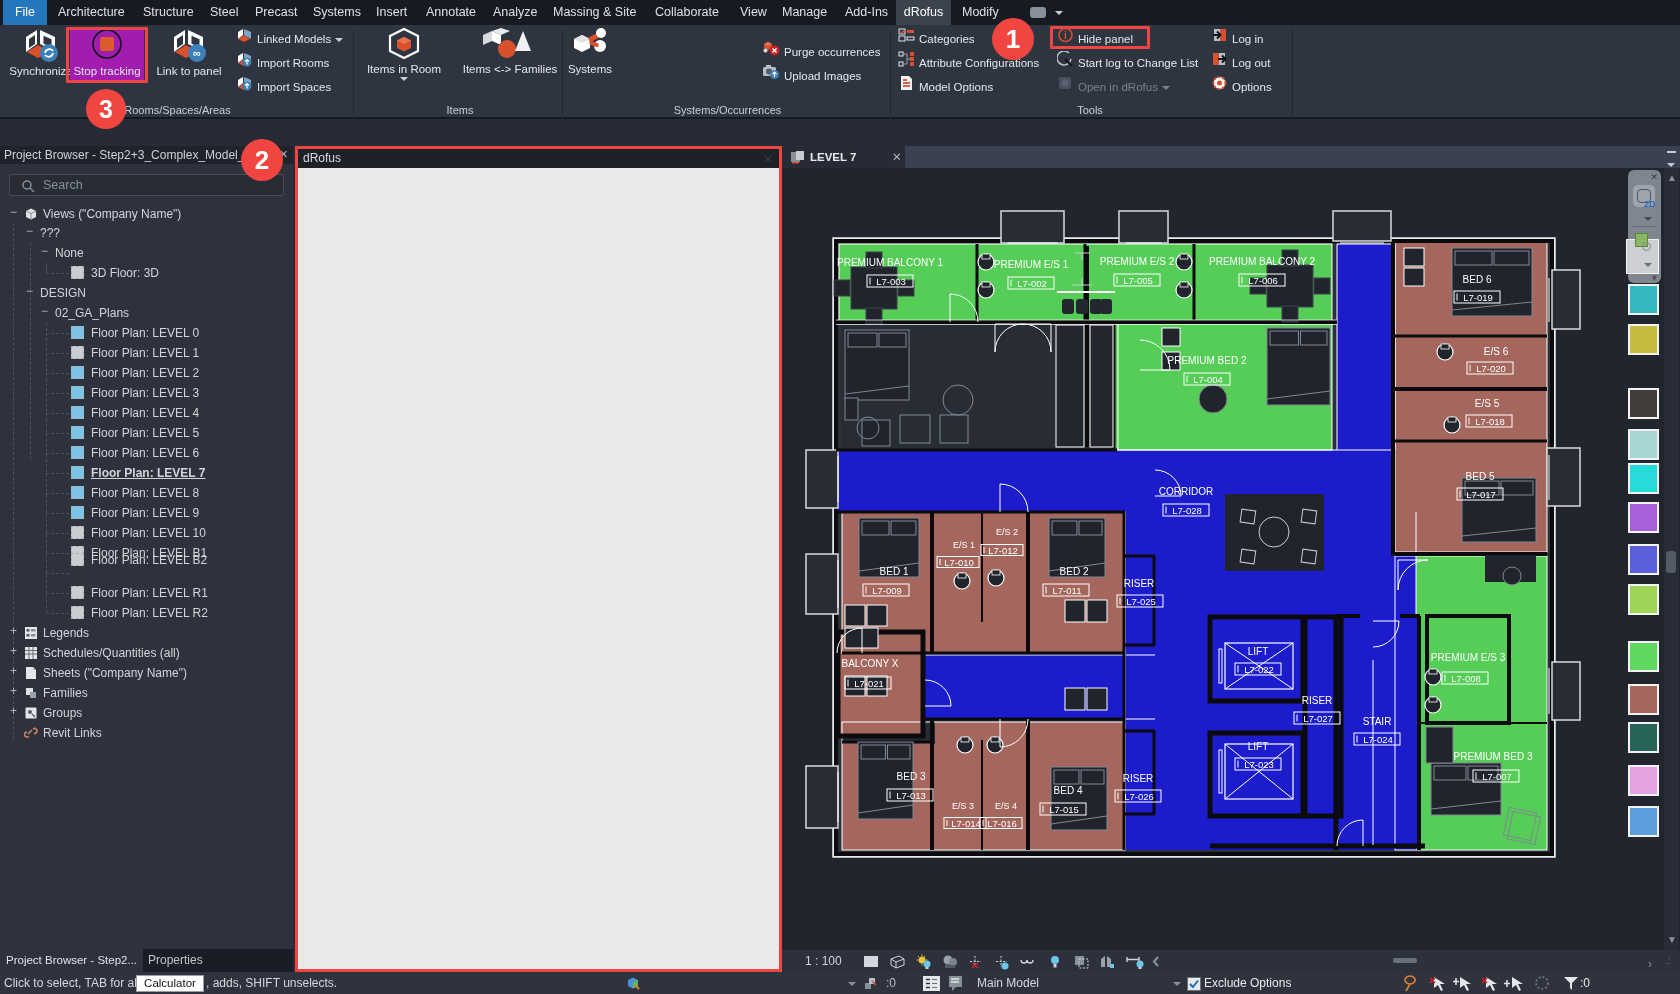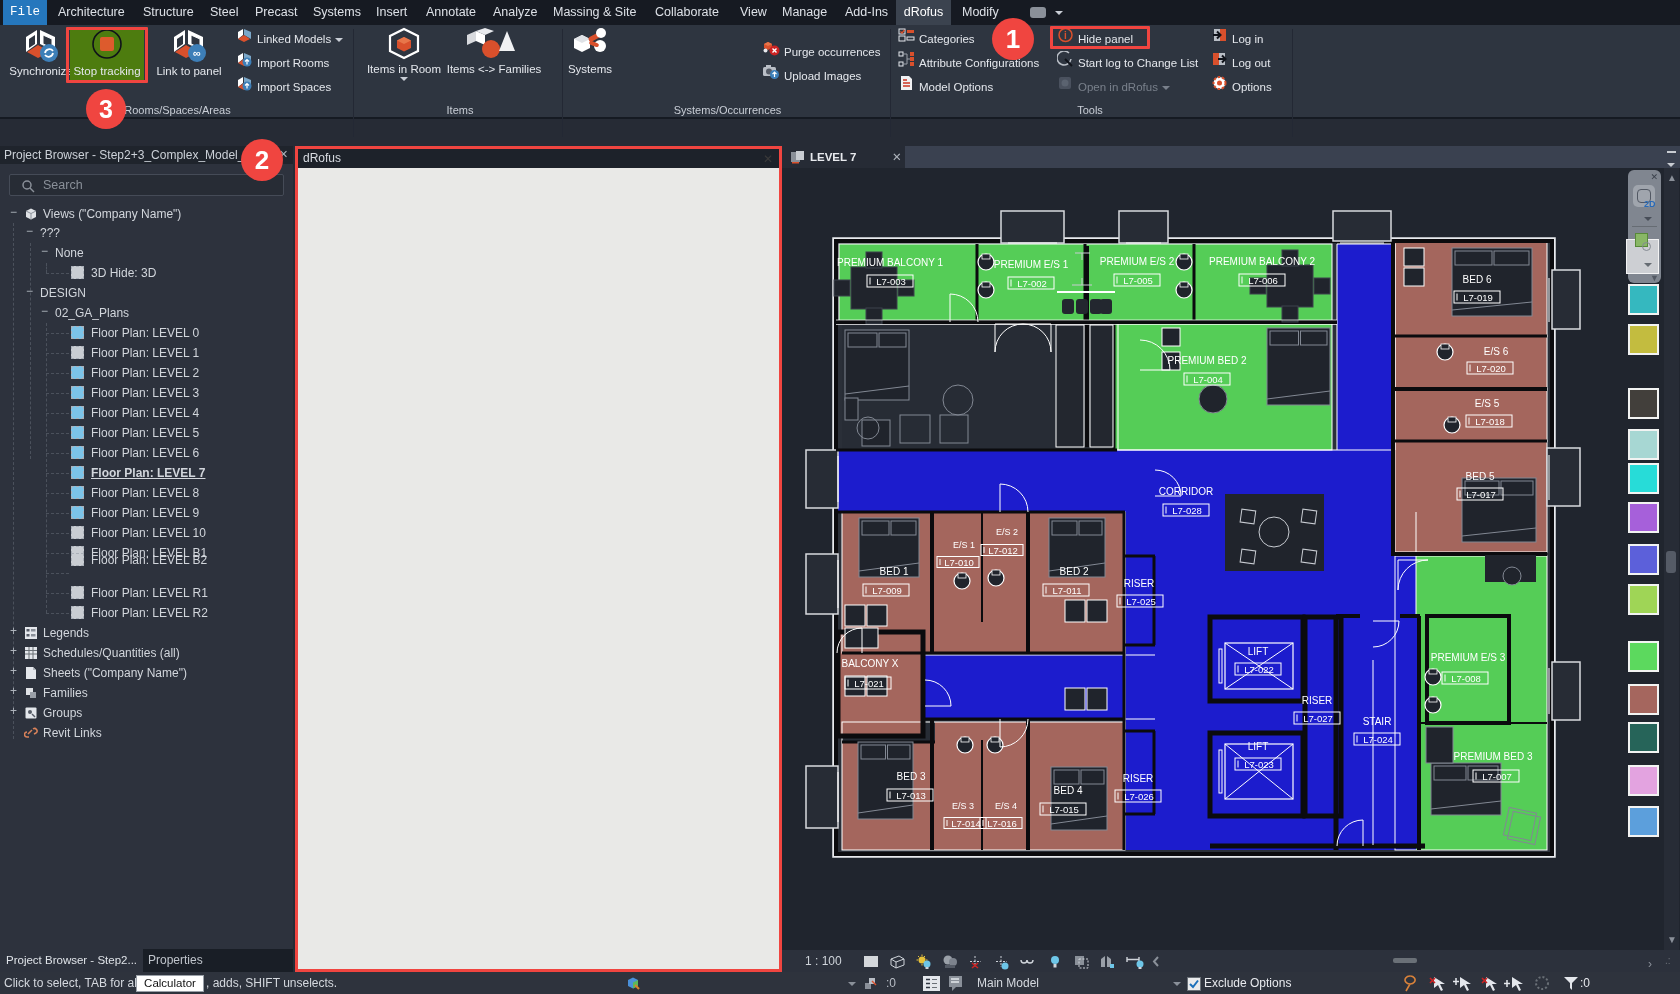--- a/index.html
+++ b/index.html
@@ -2,21 +2,21 @@
 <html><head>
 <meta charset="utf-8">
 <style>
 html,body{margin:0;padding:0;width:1680px;height:994px;overflow:hidden;background:#262b35;font-family:"Liberation Sans",sans-serif;}
 *{box-sizing:border-box;}
 .abs{position:absolute;}
 #app{position:relative;width:1680px;height:994px;}
 
 #menubar{position:absolute;left:0;top:0;width:1680px;height:25px;background:#161a22;color:#dde1e7;font-size:12.5px;}
 #menubar .mi{position:absolute;top:0;height:25px;line-height:25px;}
-#menubar .file{background:#2577bd;color:#fff;text-align:center;font-family:Liberation Mono, monospace;}
+#menubar .file{background:#2577bd;color:#fff;text-align:center;}
 #menubar .dtab{background:#3b434f;color:#fff;text-align:center;}
 
 #ribbon{position:absolute;left:0;top:25px;width:1680px;height:94px;background:#2e3540;border-bottom:2px solid #151a22;color:#e4e7ec;font-size:11.5px;}
 .rsep{position:absolute;top:4px;height:108px;width:1px;background:#232834;}
 .glabel{position:absolute;top:77px;height:16px;line-height:16px;font-size:11px;color:#c9ced6;text-align:center;}
 .bigbtn{position:absolute;top:2px;width:74px;text-align:center;color:#e4e7ec;white-space:nowrap;}
 .rowbtn{position:absolute;height:24px;line-height:24px;white-space:nowrap;}
 .rowbtn .lab{margin-left:4px;}
 .caret{display:inline-block;width:0;height:0;border-left:4px solid transparent;border-right:4px solid transparent;border-top:4px solid #c9ced6;vertical-align:middle;margin-left:4px;}
 
@@ -71,21 +71,21 @@
 <svg width="38" height="36" viewBox="0 0 38 36">
           <path d="M4 10 L15 3 L15 17 L4 25 Z" fill="#fff"></path>
           <path d="M7 12 L13 8 L13 17 L7 21 Z" fill="#2e3540"></path>
           <path d="M18 3 L33 10 L33 24 L18 17 Z" fill="#fff"></path>
           <path d="M21 8 L30 12 L30 21 L21 17 Z" fill="#2e3540" stroke="#fff" stroke-width="1"></path>
           <path d="M5 25 L16 18 L28 25 L16 31 Z" fill="#d9502c"></path>
           <circle cx="27" cy="26" r="9" fill="#3d7fb8"></circle>
           <path d="M23 26 a4.5 4.5 0 0 1 8 -2 M31 26 a4.5 4.5 0 0 1 -8 2" stroke="#fff" stroke-width="1.8" fill="none"></path>
         </svg>
 <div>Synchronize</div></div>
-<div class="bigbtn" style="left:70px;background:#4d7c0f;height:56px;">
+<div class="bigbtn" style="left:70px;background:#a21caf;height:56px;">
 <svg width="38" height="36" viewBox="0 0 38 36">
           <circle cx="19" cy="17" r="14" fill="none" stroke="#10131a" stroke-width="1.6"></circle>
           <rect x="12" y="10" width="14" height="14" rx="2" fill="#dd5b2d"></rect>
         </svg>
 <div>Stop tracking</div></div>
 <div class="bigbtn" style="left:152px;">
 <svg width="38" height="36" viewBox="0 0 38 36">
           <path d="M4 10 L15 3 L15 17 L4 25 Z" fill="#fff"></path>
           <path d="M7 12 L13 8 L13 17 L7 21 Z" fill="#2e3540"></path>
           <path d="M18 3 L33 10 L33 24 L18 17 Z" fill="#fff"></path>
@@ -115,21 +115,21 @@
           <path d="M11 13.5 L11 9 M9 10.5 L11 8.5 L13 10.5" stroke="#fff" stroke-width="1.2" fill="none"></path>
         </svg><span class="lab">Import Spaces</span></div>
 <div class="rsep" style="left:353px;"></div>
 <div class="bigbtn" style="left:356px;width:96px;">
 <svg width="36" height="34" viewBox="0 0 36 34">
           <path d="M18 2 L32 9 L32 24 L18 31 L4 24 L4 9 Z" fill="none" stroke="#fff" stroke-width="2.2"></path>
           <path d="M18 10 L25 13.5 L25 21 L18 24.5 L11 21 L11 13.5 Z" fill="#d9502c"></path>
           <path d="M11 13.5 L18 10 L25 13.5 L18 17 Z" fill="#e8764a"></path>
         </svg>
 <div>Items in Room</div><div class="caret" style="margin:2px auto 0;display:block;"></div></div>
-<div class="bigbtn" style="left:432px;width:124px;">
+<div class="bigbtn" style="left:448px;width:124px;">
 <svg width="56" height="34" viewBox="0 0 56 34">
           <path d="M10 4 L19 8 L19 18 L10 14 Z" fill="#fff"></path>
           <path d="M10 4 L19 8 L28 4 L19 1 Z" fill="#e8eaee"></path>
           <path d="M10 14 L10 4 L1 8 L1 18 Z" fill="#d8dade"></path>
           <circle cx="25" cy="22" r="9" fill="#d9502c"></circle>
           <path d="M41 4 L49 24 L33 24 Z" fill="#f0f1f3"></path>
         </svg>
 <div>Items &lt;-&gt; Families</div></div>
 <div class="rsep" style="left:562px;"></div>
 <div class="bigbtn" style="left:560px;width:60px;">
@@ -253,21 +253,21 @@
 <div class="trow" style="left:0;top:77px;width:293px;">
         <span class="exp" style="left:26px;">−</span>
         <span class="abs" style="left:40px;">???</span>
       </div>
 <div class="trow" style="left:0;top:97px;width:293px;">
         <span class="exp" style="left:41px;">−</span>
         <span class="abs" style="left:55px;">None</span>
       </div>
 <div class="trow" style="left:0;top:117px;width:293px;">
         <span class="ficon grey" style="left:71px;"></span>
-        <span class="abs" style="left:91px;">3D Hide: 3D</span>
+        <span class="abs" style="left:91px;">3D Floor: 3D</span>
       </div>
 <div class="trow" style="left:0;top:137px;width:293px;">
         <span class="exp" style="left:26px;">−</span>
         <span class="abs" style="left:40px;">DESIGN</span>
       </div>
 <div class="trow" style="left:0;top:157px;width:293px;">
         <span class="exp" style="left:41px;">−</span>
         <span class="abs" style="left:55px;">02_GA_Plans</span>
       </div>
 <div class="trow" style="left:0;top:177px;width:293px;">

